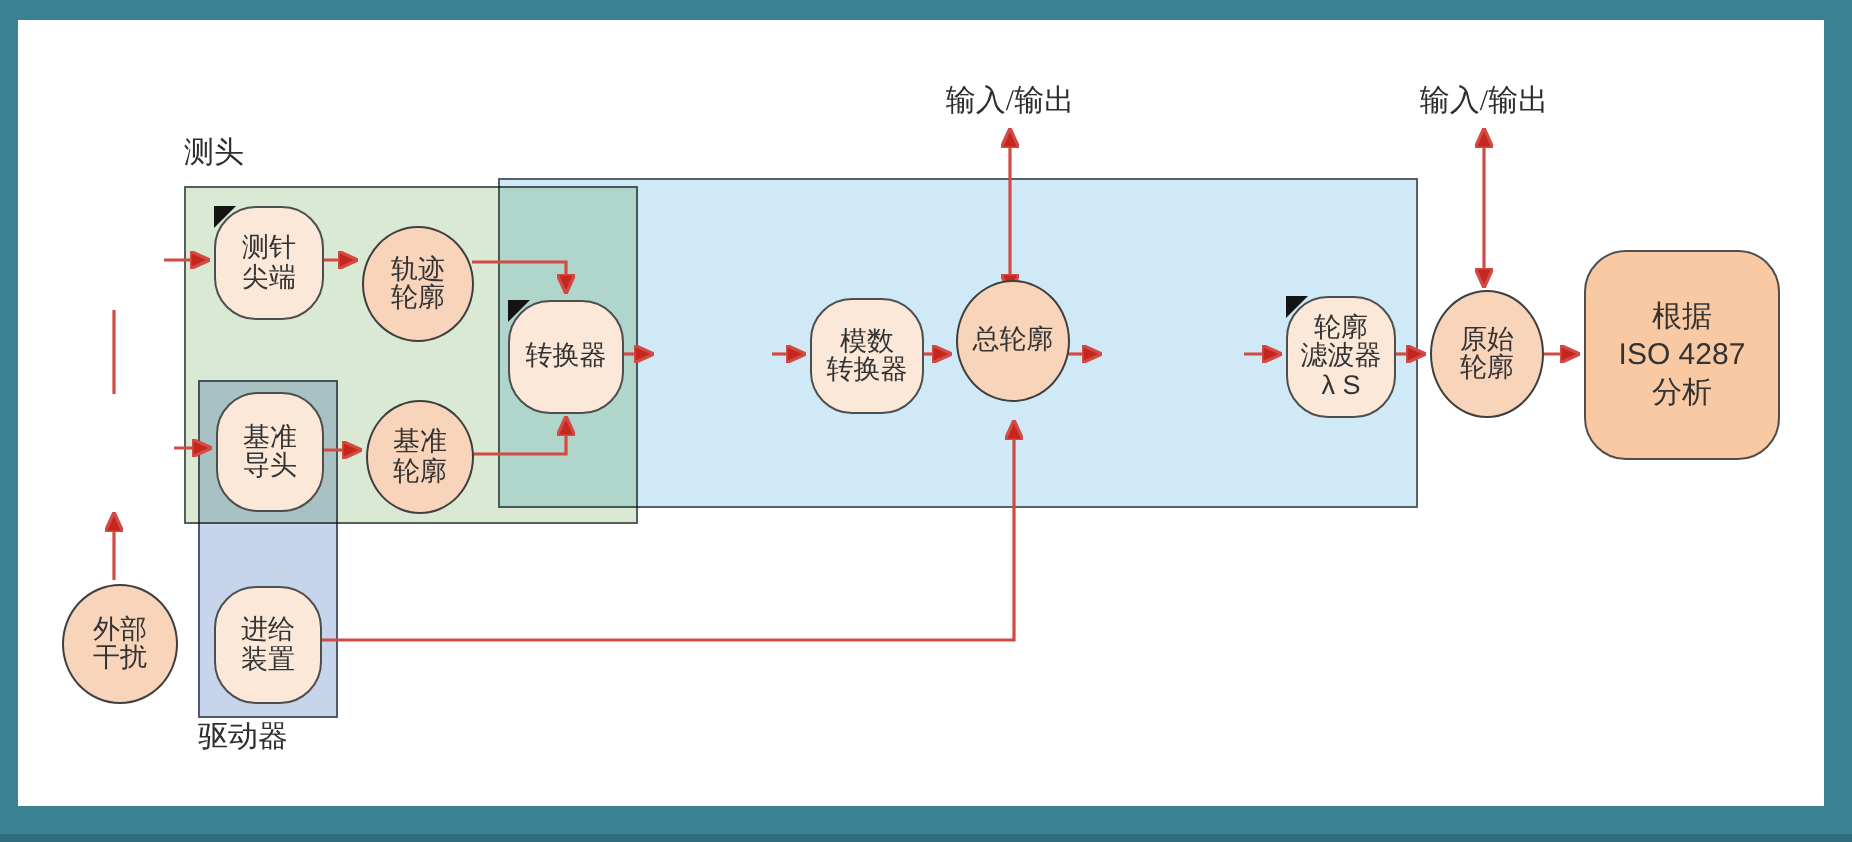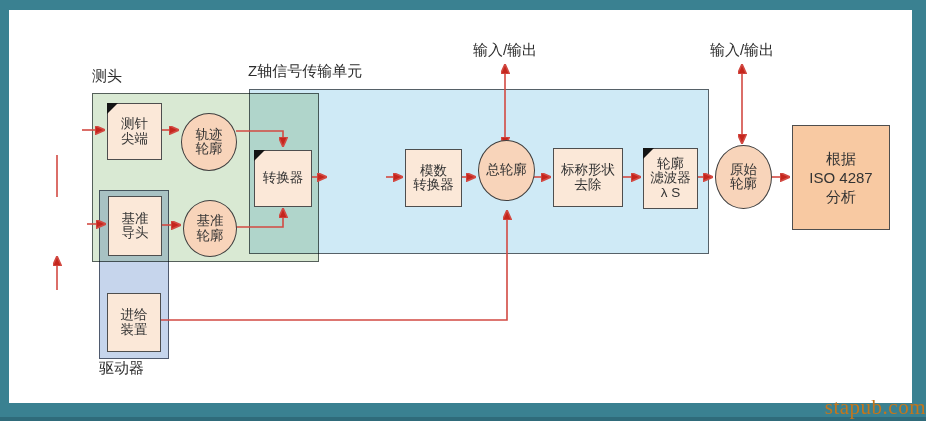--- a/index.html
+++ b/index.html
@@ -17,21 +17,21 @@
   .area-probe{left:92px;top:93px;width:225px;height:167px;background:var(--area-green,#d9e9d3);border:1.3px solid #55605a;}
   .area-z{left:249px;top:89px;width:458px;height:163px;background:var(--area-blue,#cfeaf6);border:1.3px solid #566168;}
   .area-driver{left:99px;top:190px;width:68px;height:167px;background:var(--area-driver-blue,#c6d5ec);border:1.3px solid #4f5a6e;}
 
   svg.wires{position:absolute;left:0;top:0;}
   .wires path,.wires line{stroke:var(--arrow-red,#d24a43);stroke-width:1.6;fill:none;}
   .wires .ah{fill:var(--arrowhead-red,#c5261d);}
 
   .node{position:absolute;display:flex;align-items:center;justify-content:center;
         text-align:center;white-space:pre-line;color:#333;font-size:13.5px;
-        line-height:14.5px;font-weight:500;}
+        line-height:14.5px;font-weight:500;border-radius:21px;}
   .box{background:var(--node-box-fill,#fbe8d8);border:1.6px solid #4e4e4e;}
   .circle{background:var(--node-circle-fill,#f8d4ba);border:1.6px solid #3f3f3f;border-radius:50%;}
   .fold::after{content:"";position:absolute;left:-1px;top:-1px;width:0;height:0;
         border-top:11px solid #141414;border-right:11px solid transparent;}
 
   .n-surface{left:33px;top:102px;width:48px;height:52px;}
   .n-stylus{left:107px;top:103px;width:53px;height:55px;}
   .n-trace{left:181px;top:113px;width:54px;height:56px;}
   .n-mloop{left:33px;top:197px;width:53px;height:55px;}
   .n-dguide{left:108px;top:196px;width:52px;height:58px;}
@@ -41,21 +41,21 @@
   .n-conv{left:254px;top:150px;width:56px;height:55px;}
   .n-amp{left:329px;top:149px;width:56px;height:56px;}
   .n-adc{left:405px;top:149px;width:55px;height:56px;}
   .n-total{left:478px;top:140px;width:55px;height:59px;}
   .n-nominal{left:553px;top:148px;width:68px;height:57px;}
   .n-filter{left:643px;top:148px;width:53px;height:59px;}
   .n-primary{left:715px;top:145px;width:55px;height:62px;}
   .n-iso{left:792px;top:125px;width:96px;height:103px;background:var(--iso-box-fill,#f8c9a2);
          border:1.6px solid #4e4e4e;font-size:15px;line-height:19px;}
 
-  .grouplabel{position:absolute;color:#2e2e2e;font-size:15px;font-weight:500;white-space:nowrap;}
+  .grouplabel{position:absolute;color:#2e2e2e;font-size:15px;font-weight:500;white-space:nowrap;font-family:Liberation Serif, serif;}
   .lbl-probe{left:92px;top:67px;}
   .lbl-z{left:248px;top:62px;}
   .lbl-driver{left:99px;top:359px;width:68px;text-align:left;}
   .lbl-io1{left:455px;top:41px;width:100px;text-align:center;}
   .lbl-io2{left:692px;top:41px;width:100px;text-align:center;}
 
   .watermark{position:absolute;right:0px;bottom:1px;font-family:"Liberation Serif","DejaVu Serif",serif;
              font-size:21px;color:#c4761c;letter-spacing:0.5px;}
 </style>
 </head>
@@ -96,37 +96,35 @@
   </svg>
 
   <div class="node box fold n-stylus">测针
 尖端</div>
   <div class="node circle n-trace">轨迹
 轮廓</div>
   <div class="node box n-dguide">基准
 导头</div>
   <div class="node circle n-dprofile">基准
 轮廓</div>
+  <div class="node circle n-ext">外部
+干扰</div>
   <div class="node box n-feed">进给
 装置</div>
   <div class="node box fold n-conv">转换器</div>
   <div class="node box n-adc">模数
 转换器</div>
   <div class="node circle n-total">总轮廓</div>
-  <div class="node box n-nominal">标称形状
-去除</div>
   <div class="node box fold n-filter">轮廓
 滤波器
 λ S</div>
   <div class="node circle n-primary">原始
 轮廓</div>
   <div class="node n-iso">根据
 ISO 4287
 分析</div>
 
   <div class="grouplabel lbl-probe">测头</div>
-  <div class="grouplabel lbl-z">Z轴信号传输单元</div>
   <div class="grouplabel lbl-driver">驱动器</div>
   <div class="grouplabel lbl-io1">输入/输出</div>
   <div class="grouplabel lbl-io2">输入/输出</div>
 
-  <div class="watermark">stapub.com</div>
 </div>
 
 </body></html>

